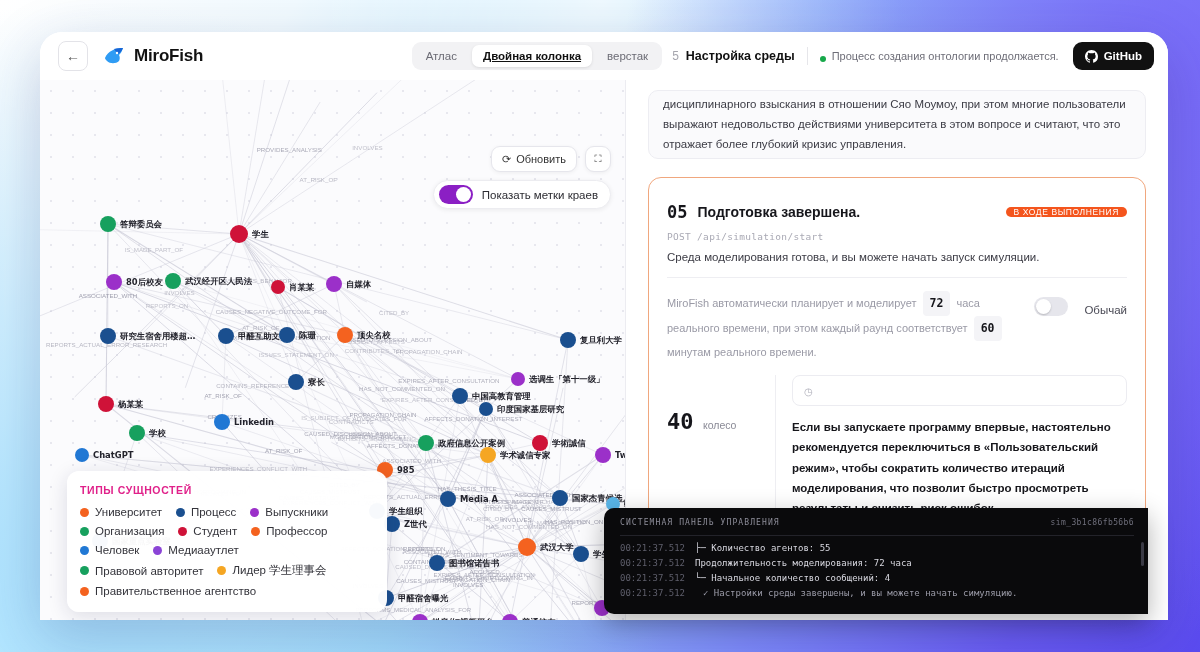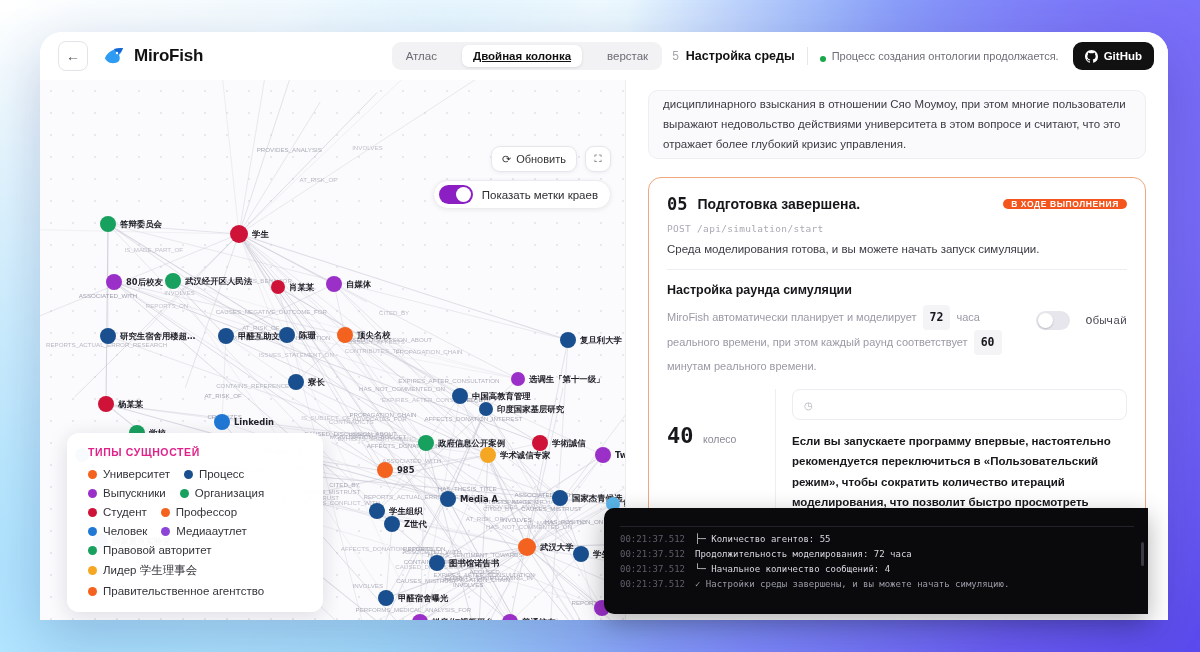--- a/index.html
+++ b/index.html
@@ -37,21 +37,21 @@
     background: #fff; color: #555; font-size: 14px;
     display: flex; align-items: center; justify-content: center; cursor: pointer;
   }
   .brand { display: flex; align-items: center; gap: 8px; margin-left: 14px; }
   .brand-logo { width: 24px; height: 24px; }
   .brand-name { font-size: 17px; font-weight: 700; color: #111; letter-spacing: -.2px; }
 
   .nav-center { margin-left: auto; display: flex; align-items: center; gap: 0; }
   .seg {
     display: flex; align-items: flex-start; background: #f2f2f4; border-radius: 9px;
-    padding: 3px; gap: 14px;
+    padding: 3px; gap: 4px;
   }
   .seg-item {
     font-size: 11.5px; color: #6b6b74; padding: 5px 11px; border-radius: 7px; cursor: pointer;
     white-space: nowrap;
   }
   .seg-item.active { background: #fff; color: #111; font-weight: 700; box-shadow: 0 1px 3px rgba(0,0,0,.10); text-decoration: underline; }
 
   .crumb { display: flex; align-items: center; gap: 7px; margin-left: 10px; }
   .crumb-num { font-size: 12px; color: #a6a6ae; }
   .crumb-title { font-size: 12.5px; font-weight: 700; color: #111; white-space: nowrap; }
@@ -103,23 +103,23 @@
     display: flex; align-items: center; gap: 9px;
     background: #fff; border: 1px solid #ececf0; border-radius: 20px;
     padding: 4px 12px 4px 5px; box-shadow: 0 1px 5px rgba(0,0,0,.07);
   }
   .switch { width: 34px; height: 19px; border-radius: 11px; background: #8b1fc4; position: relative; cursor: pointer; }
   .switch .knob { position: absolute; top: 2px; right: 2px; width: 15px; height: 15px; border-radius: 50%; background: #fff; }
   .toggle-label { font-size: 11.5px; color: #2c2c32; white-space: nowrap; }
 
   
   .legend {
-    position: absolute; left: 27px; bottom: 8px; z-index: 16; width: 256px;
+    position: absolute; left: 27px; bottom: 8px; z-index: 16; width: 320px;
     background: rgba(255,255,255,.97); border-radius: 12px;
-    box-shadow: 0 4px 20px rgba(30,30,70,.14); padding: 13px 21px 15px;
+    box-shadow: 0 4px 20px rgba(30,30,70,.14); padding: 13px 13px 15px;
   }
   .legend-title {
     font-size: 10.5px; font-weight: 700; color: #e0218a; letter-spacing: .6px;
     text-transform: uppercase; margin-bottom: 10px;
   }
   .legend-rows { display: flex; flex-wrap: wrap; gap: 7px 14px; }
   .legend-item { display: flex; align-items: center; gap: 6px; }
   .legend-dot { width: 9px; height: 9px; border-radius: 50%; flex: none; }
   .legend-text { font-size: 11.5px; color: #33333a; white-space: nowrap; }
 
@@ -127,44 +127,44 @@
   .rp-scroll { padding: 10px 22px 0 22px; height: 100%; }
   .quote-card {
     background: #fafafc; border: 1px solid #ededf2; border-radius: 10px;
     padding: 4px 14px; font-size: 11.5px; line-height: 1.72; color: #3b3b44;
   }
 
   .step-card {
     margin-top: 18px; border: 1.4px solid #f0a77e; border-radius: 13px;
     background: #fff; padding: 16px 18px 14px; position: relative;
   }
-  .step-head { display: flex; align-items: center; gap: 10px; }
+  .step-head { display: flex; align-items: center; gap: 10px; margin-top: 8px; }
   .step-num { font-family: "DejaVu Sans Mono", monospace; font-size: 17px; font-weight: 700; color: #16161b; }
   .step-title { font-size: 14px; font-weight: 700; color: #16161b; }
   .badge {
     margin-left: auto; background: #f4551d; color: #fff; border-radius: 5px;
-    font-size: 8.5px; font-weight: 700; letter-spacing: .6px; padding: 0 8px;
+    font-size: 8.5px; font-weight: 400; letter-spacing: .6px; padding: 0 8px;
     text-transform: uppercase; white-space: nowrap;
   }
   .endpoint {
     margin-top: 9px; font-family: "DejaVu Sans Mono", monospace;
     font-size: 9.5px; color: #a9a9b4; letter-spacing: .3px;
   }
   .step-desc { margin-top: 9px; font-size: 11.5px; color: #3b3b44; }
   .hr { height: 1px; background: #eeeef2; margin: 14px 0 13px; }
 
   .round-title { font-size: 12.5px; font-weight: 700; color: #16161b; }
   .round-row { display: flex; align-items: flex-start; gap: 14px; margin-top: 8px; }
   .round-text { flex: 1; font-size: 11px; color: #9a9aa6; line-height: 2.0; }
   .inline-val {
     display: inline-block; font-weight: 700; color: #16161b; font-size: 11.5px;
     background: #f4f4f7; border-radius: 4px; padding: 1px 7px; margin: 0 3px;
     font-family: "DejaVu Sans Mono", monospace;
   }
-  .mode-toggle { display: flex; align-items: center; gap: 16px; padding-top: 6px; font-family: Liberation Mono, monospace; }
+  .mode-toggle { display: flex; align-items: flex-end; gap: 16px; padding-top: 6px; }
   .switch-off { width: 34px; height: 19px; border-radius: 11px; background: #e6e6ec; position: relative; cursor: pointer; }
   .switch-off .knob { position: absolute; top: 2px; left: 2px; width: 15px; height: 15px; border-radius: 50%; background: #fff; box-shadow: 0 1px 2px rgba(0,0,0,.2); }
   .mode-label { font-size: 11.5px; color: #4a4a55; white-space: nowrap; }
 
   .advice-block { display: flex; gap: 16px; margin-top: 12px; align-items: flex-start; }
   .wheel { width: 92px; flex: none; padding-top: 34px; }
   .wheel-num { font-family: "DejaVu Sans Mono", monospace; font-size: 22px; font-weight: 700; color: #16161b; }
   .wheel-unit { font-size: 10.5px; color: #8a8a96; margin-left: 5px; }
   .advice-right { flex: 1; border-left: 1px solid #eeeef2; padding-left: 16px; }
   .hint-box {
@@ -202,21 +202,21 @@
     letter-spacing: 1.1px; text-transform: uppercase;
   }
   .console-sid {
     margin-left: auto; font-family: "DejaVu Sans Mono", monospace;
     font-size: 8px; color: #6f6f7c; letter-spacing: .4px;
   }
   .console-rule { height: 1px; background: #23232a; margin: 8px 0 7px; }
   .log-line { display: flex; gap: 10px; margin-bottom: 5px; }
   .log-ts { font-family: "DejaVu Sans Mono", monospace; font-size: 9px; color: #5e5e6b; flex: none; }
   .log-msg { font-family: "DejaVu Sans Mono", monospace; font-size: 9px; color: #d8d8e0; }
-  .log-msg.dim { color: #9b9ba8; }
+  .log-msg.dim { color: #9b9ba8; margin-left: 8px; }
   .scrollbar-thumb {
     position: absolute; right: 4px; top: 34px; width: 3px; height: 24px;
     background: #3a3a45; border-radius: 2px;
   }
 </style>
 </head>
 <body>
 
 <div class="bg-wash"></div>
 
@@ -652,21 +652,20 @@
           <div class="step-head">
             <span class="step-num">05</span>
             <span class="step-title">Подготовка завершена.</span>
             <span class="badge">В ХОДЕ ВЫПОЛНЕНИЯ</span>
           </div>
           <div class="endpoint">POST /api/simulation/start</div>
           <div class="step-desc">Среда моделирования готова, и вы можете начать запуск симуляции.</div>
 
           <div class="hr"></div>
 
-          <div class="round-title">Настройка раунда симуляции</div>
           <div class="round-row">
             <div class="round-text">
               <span>MiroFish автоматически планирует и моделирует</span>
               <span class="inline-val">72</span>
               <span>часа реального времени, при этом</span>
               <span>каждый раунд соответствует</span>
               <span class="inline-val">60</span>
               <span>минутам реального времени.</span>
             </div>
             <div class="mode-toggle">
@@ -695,20 +694,24 @@
             <div class="btn-primary">Запуск двухплатформенной симуляции</div>
           </div>
         </div>
 
       </div>
     </div>
   </div>
 </div>
 
 <div class="console">
+  <div class="console-head">
+    <div class="console-title">Системная панель управления</div>
+    <div class="console-sid">sim_3b1c86fb56b6</div>
+  </div>
   <div class="console-rule"></div>
   <div id="console-lines">
       <div class="log-line">
         <span class="log-ts">00:21:37.512</span>
         <span class="log-msg">├─ Количество агентов: 55</span>
       </div>
       <div class="log-line">
         <span class="log-ts">00:21:37.512</span>
         <span class="log-msg">Продолжительность моделирования: 72 часа</span>
       </div>

